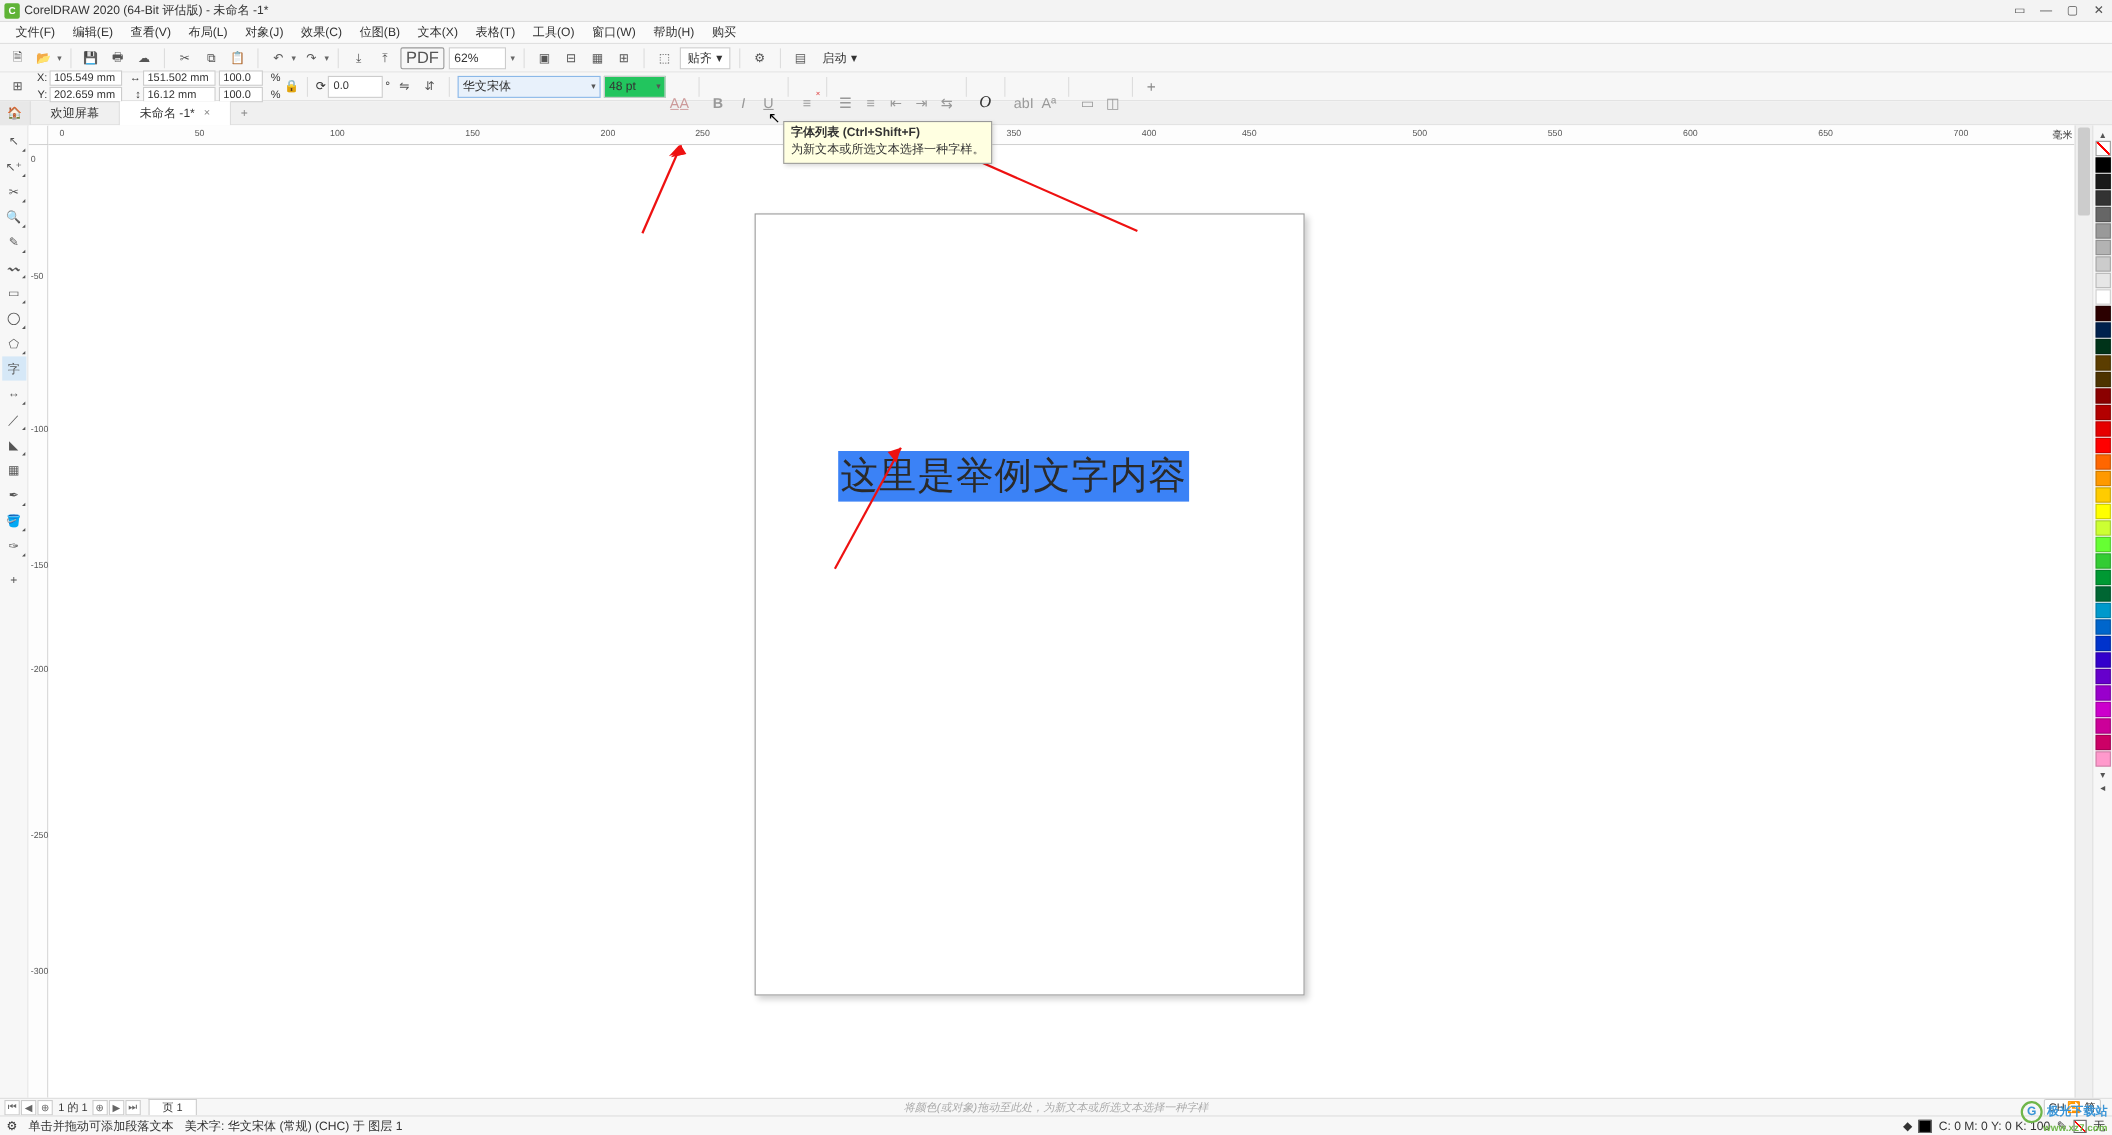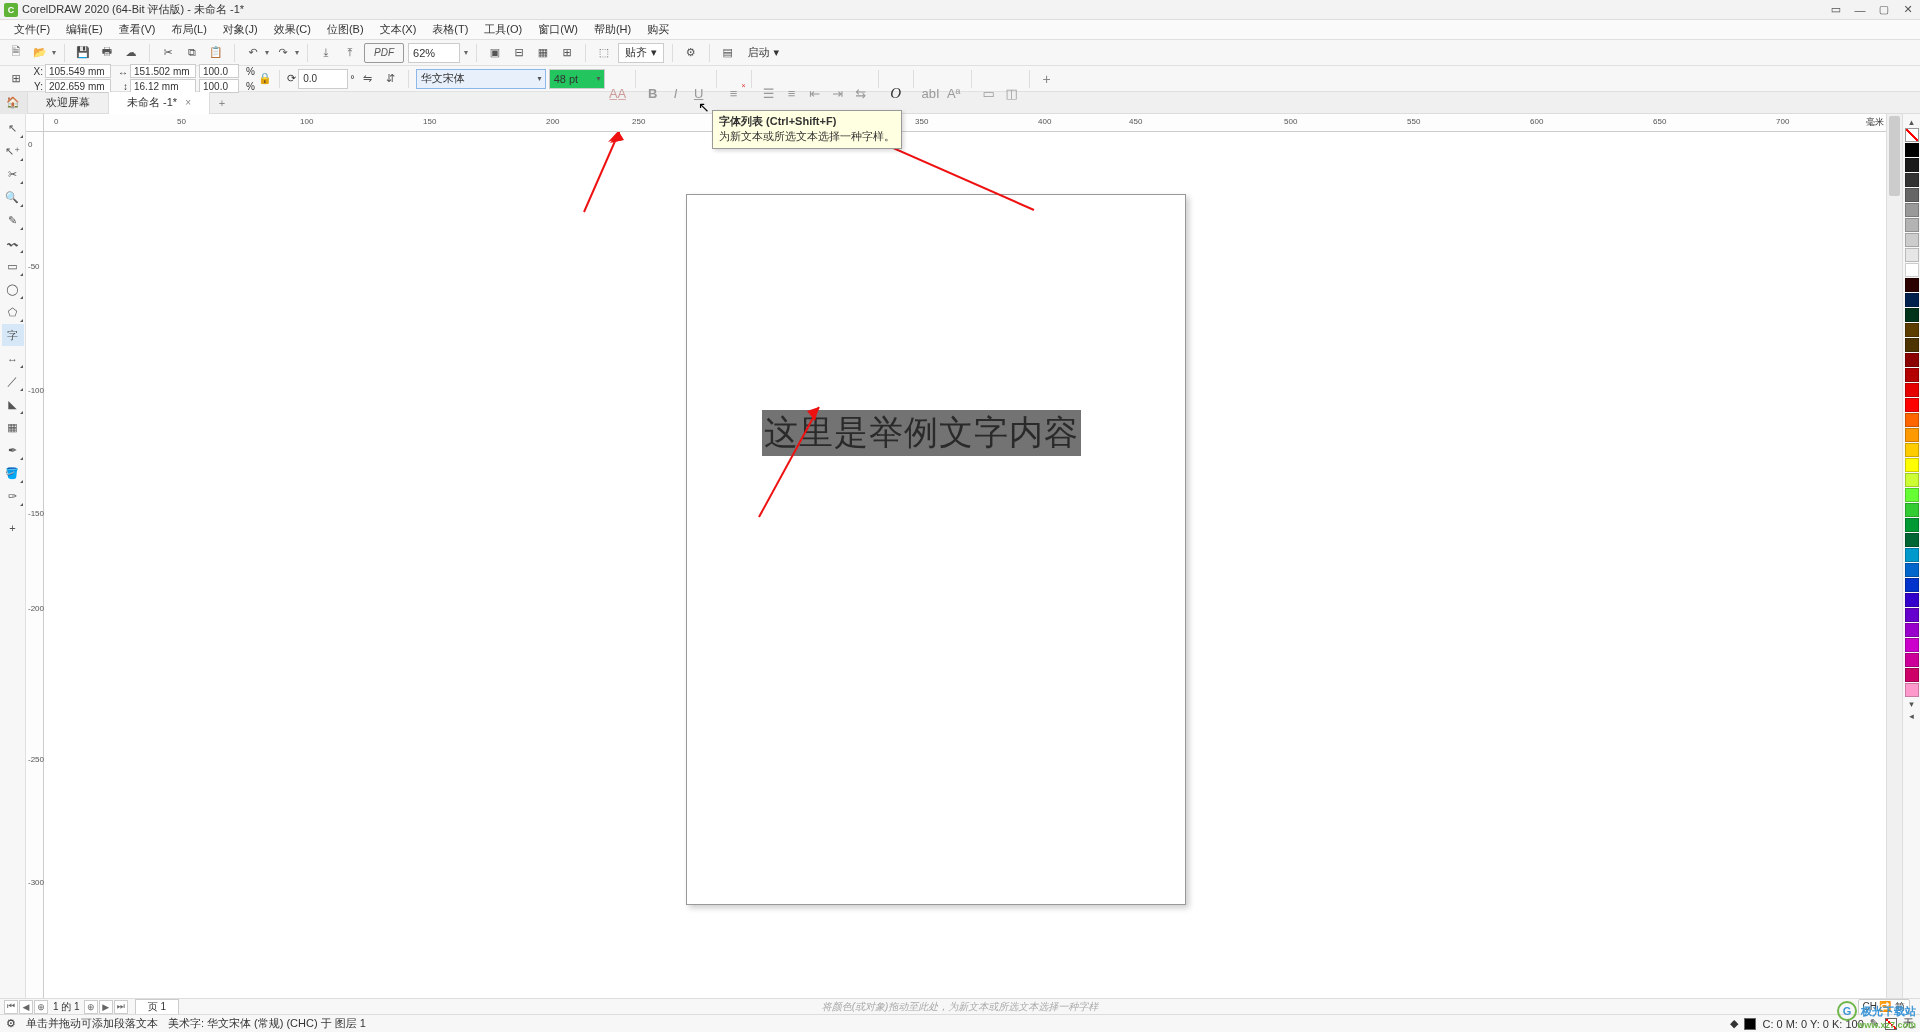--- a/index.html
+++ b/index.html
@@ -63,21 +63,21 @@
   .canvas-wrap { flex: 1; position: relative; background: #fff; overflow: hidden; }
   .ruler-h { position: absolute; top: 0; left: 18px; right: 0; height: 18px; background: #fdfdfd; border-bottom: 1px solid #ccc; font-size: 8px; color: #555; }
   .ruler-v { position: absolute; top: 18px; left: 0; bottom: 0; width: 18px; background: #fdfdfd; border-right: 1px solid #ccc; font-size: 8px; color: #555; }
   .ruler-corner { position: absolute; top: 0; left: 0; width: 18px; height: 18px; background: #fdfdfd; border-right: 1px solid #ccc; border-bottom: 1px solid #ccc; }
   .ruler-h .tick { position: absolute; top: 3px; font-size: 8px; }
   .ruler-v .tick { position: absolute; left: 2px; font-size: 8px; writing-mode: horizontal-tb; }
   .ruler-unit { position: absolute; right: 2px; top: 2px; font-size: 9px; color: #333; }
 
   .page-area { position: absolute; top: 18px; left: 18px; right: 0; bottom: 0; background: #fff; overflow: hidden; }
   .page { position: absolute; left: 642px; top: 62px; width: 500px; height: 711px; background: #fff; border: 1px solid #999; box-shadow: 3px 3px 6px rgba(0,0,0,0.2); }
-  .sample-text { position: absolute; left: 75px; top: 215px; font-size: 34px; font-family: 'STSong','SimSun',serif; color: #2a2a2a; background: #737373; padding: 0 2px; letter-spacing: 1px; }
+  .sample-text { position: absolute; left: 75px; top: 215px; font-size: 34px; font-family: 'STSong','SimSun',serif; color: #2a2a2a; background: #3b82f6; padding: 0 2px; letter-spacing: 1px; }
 
   
   .arrow { position: absolute; pointer-events: none; }
 
   
   .tooltip { position: absolute; left: 712px; top: 110px; background: #ffffe1; border: 1px solid #999; padding: 3px 6px; font-size: 11px; color: #333; box-shadow: 2px 2px 4px rgba(0,0,0,0.15); z-index: 50; line-height: 1.4; }
   .tooltip .tt-title { font-weight: bold; }
   .cursor-arrow { position: absolute; left: 698px; top: 99px; font-size: 14px; color: #000; z-index: 51; pointer-events: none; }
 
   
@@ -164,21 +164,21 @@
       <span class="caret">▾</span>
     </span>
   <span class="tb-drop">
       <span class="tb-btn">↷</span>
       <span class="caret">▾</span>
     </span>
   <span class="tb-sep"></span>
   <span class="tb-btn">⤓</span>
   <span class="tb-btn">⤒</span>
   <span class="tb-drop">
-      <span class="tb-btn" style="font-size:10px;border:1px solid #999;padding:0 19px;font-style:italic;">PDF</span>
+      <span class="tb-btn" style="font-size:15px;border:1px solid #999;padding:0 19px;">PDF</span>
     </span>
   <span class="zoom-box">62%</span>
     <span class="caret" style="font-size:8px;color:#666;">▾</span>
   <span class="tb-sep"></span>
   <span class="tb-btn">▣</span>
   <span class="tb-btn">⊟</span>
   <span class="tb-btn">▦</span>
   <span class="tb-btn">⊞</span>
   <span class="tb-sep"></span>
   <span class="tb-btn">⬚</span>
@@ -321,21 +321,21 @@
         <span class="tick" style="left: 994px;">400</span>
         <span class="tick" style="left: 1085px;">450</span>
         <span class="tick" style="left: 1240px;">500</span>
         <span class="tick" style="left: 1363px;">550</span>
         <span class="tick" style="left: 1486px;">600</span>
         <span class="tick" style="left: 1609px;">650</span>
         <span class="tick" style="left: 1732px;">700</span>
       </div>
     <div class="ruler-v">
         <span class="tick" style="top: 8px;">0</span>
-        <span class="tick" style="top: 130px;">-50</span>
+        <span class="tick" style="top: 115px;">-50</span>
         <span class="tick" style="top: 254px;">-100</span>
         <span class="tick" style="top: 377px;">-150</span>
         <span class="tick" style="top: 472px;">-200</span>
         <span class="tick" style="top: 623px;">-250</span>
         <span class="tick" style="top: 746px;">-300</span>
       </div>
     <div class="page-area">
       <div class="page">
         <div class="sample-text">这里是举例文字内容</div>
       </div>

